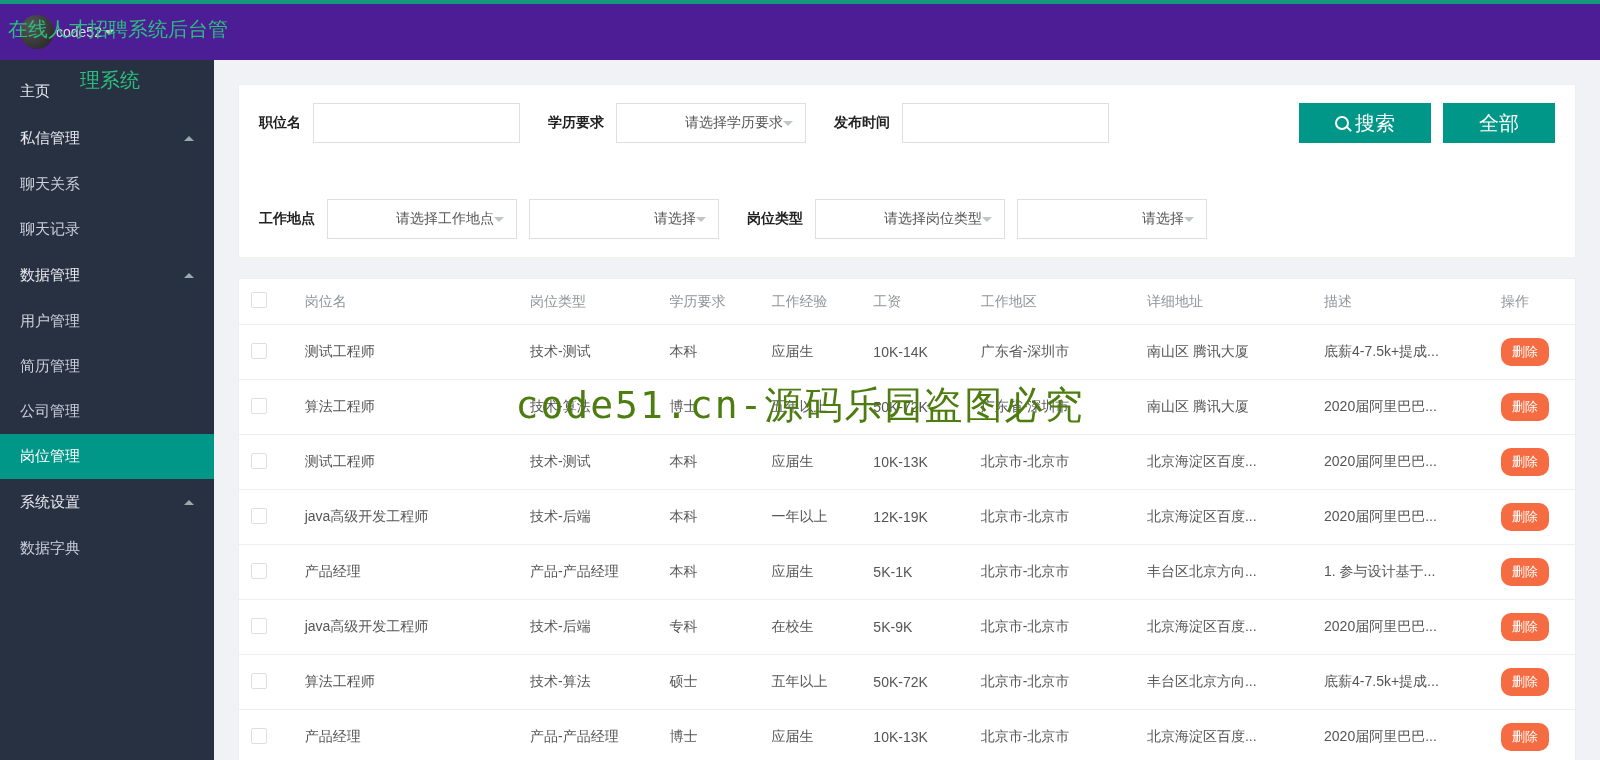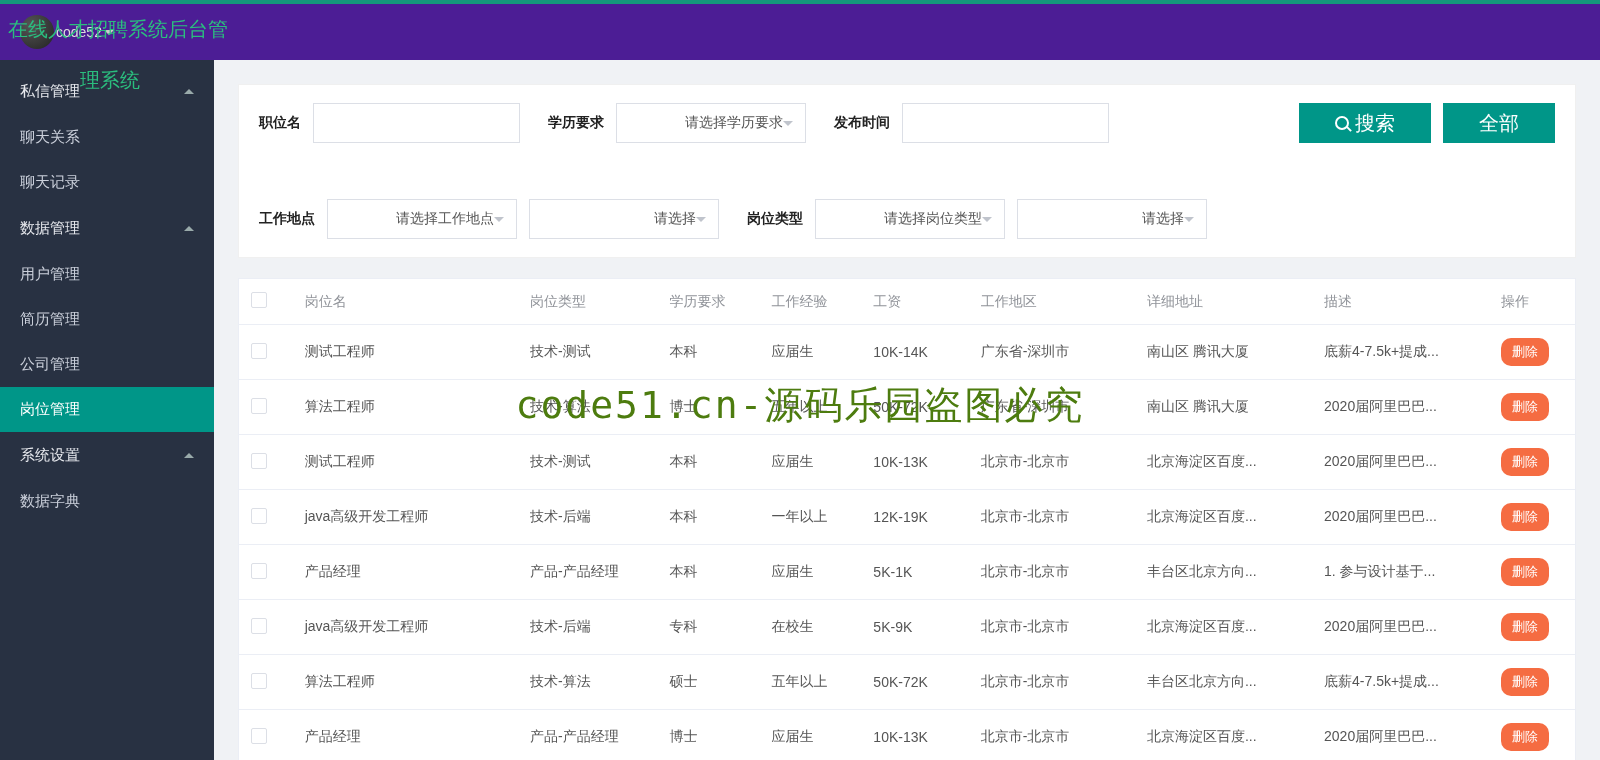--- a/index.html
+++ b/index.html
@@ -48,20 +48,23 @@
   <div class="user-area">
     <span class="avatar"></span>
     <span>code52</span>
     <span class="caret"></span>
   </div>
 </div>
 
 <div class="layout">
   <div class="sidebar" id="sidebar">
       <div class="menu-item">
+        <span>主页</span>
+      </div>
+      <div class="menu-item">
         <span>私信管理</span>
         <span class="chev-up"></span>
       </div>
       <div class="menu-sub"><span>聊天关系</span></div>
       <div class="menu-sub"><span>聊天记录</span></div>
       <div class="menu-item">
         <span>数据管理</span>
         <span class="chev-up"></span>
       </div>
       <div class="menu-sub"><span>用户管理</span></div>

